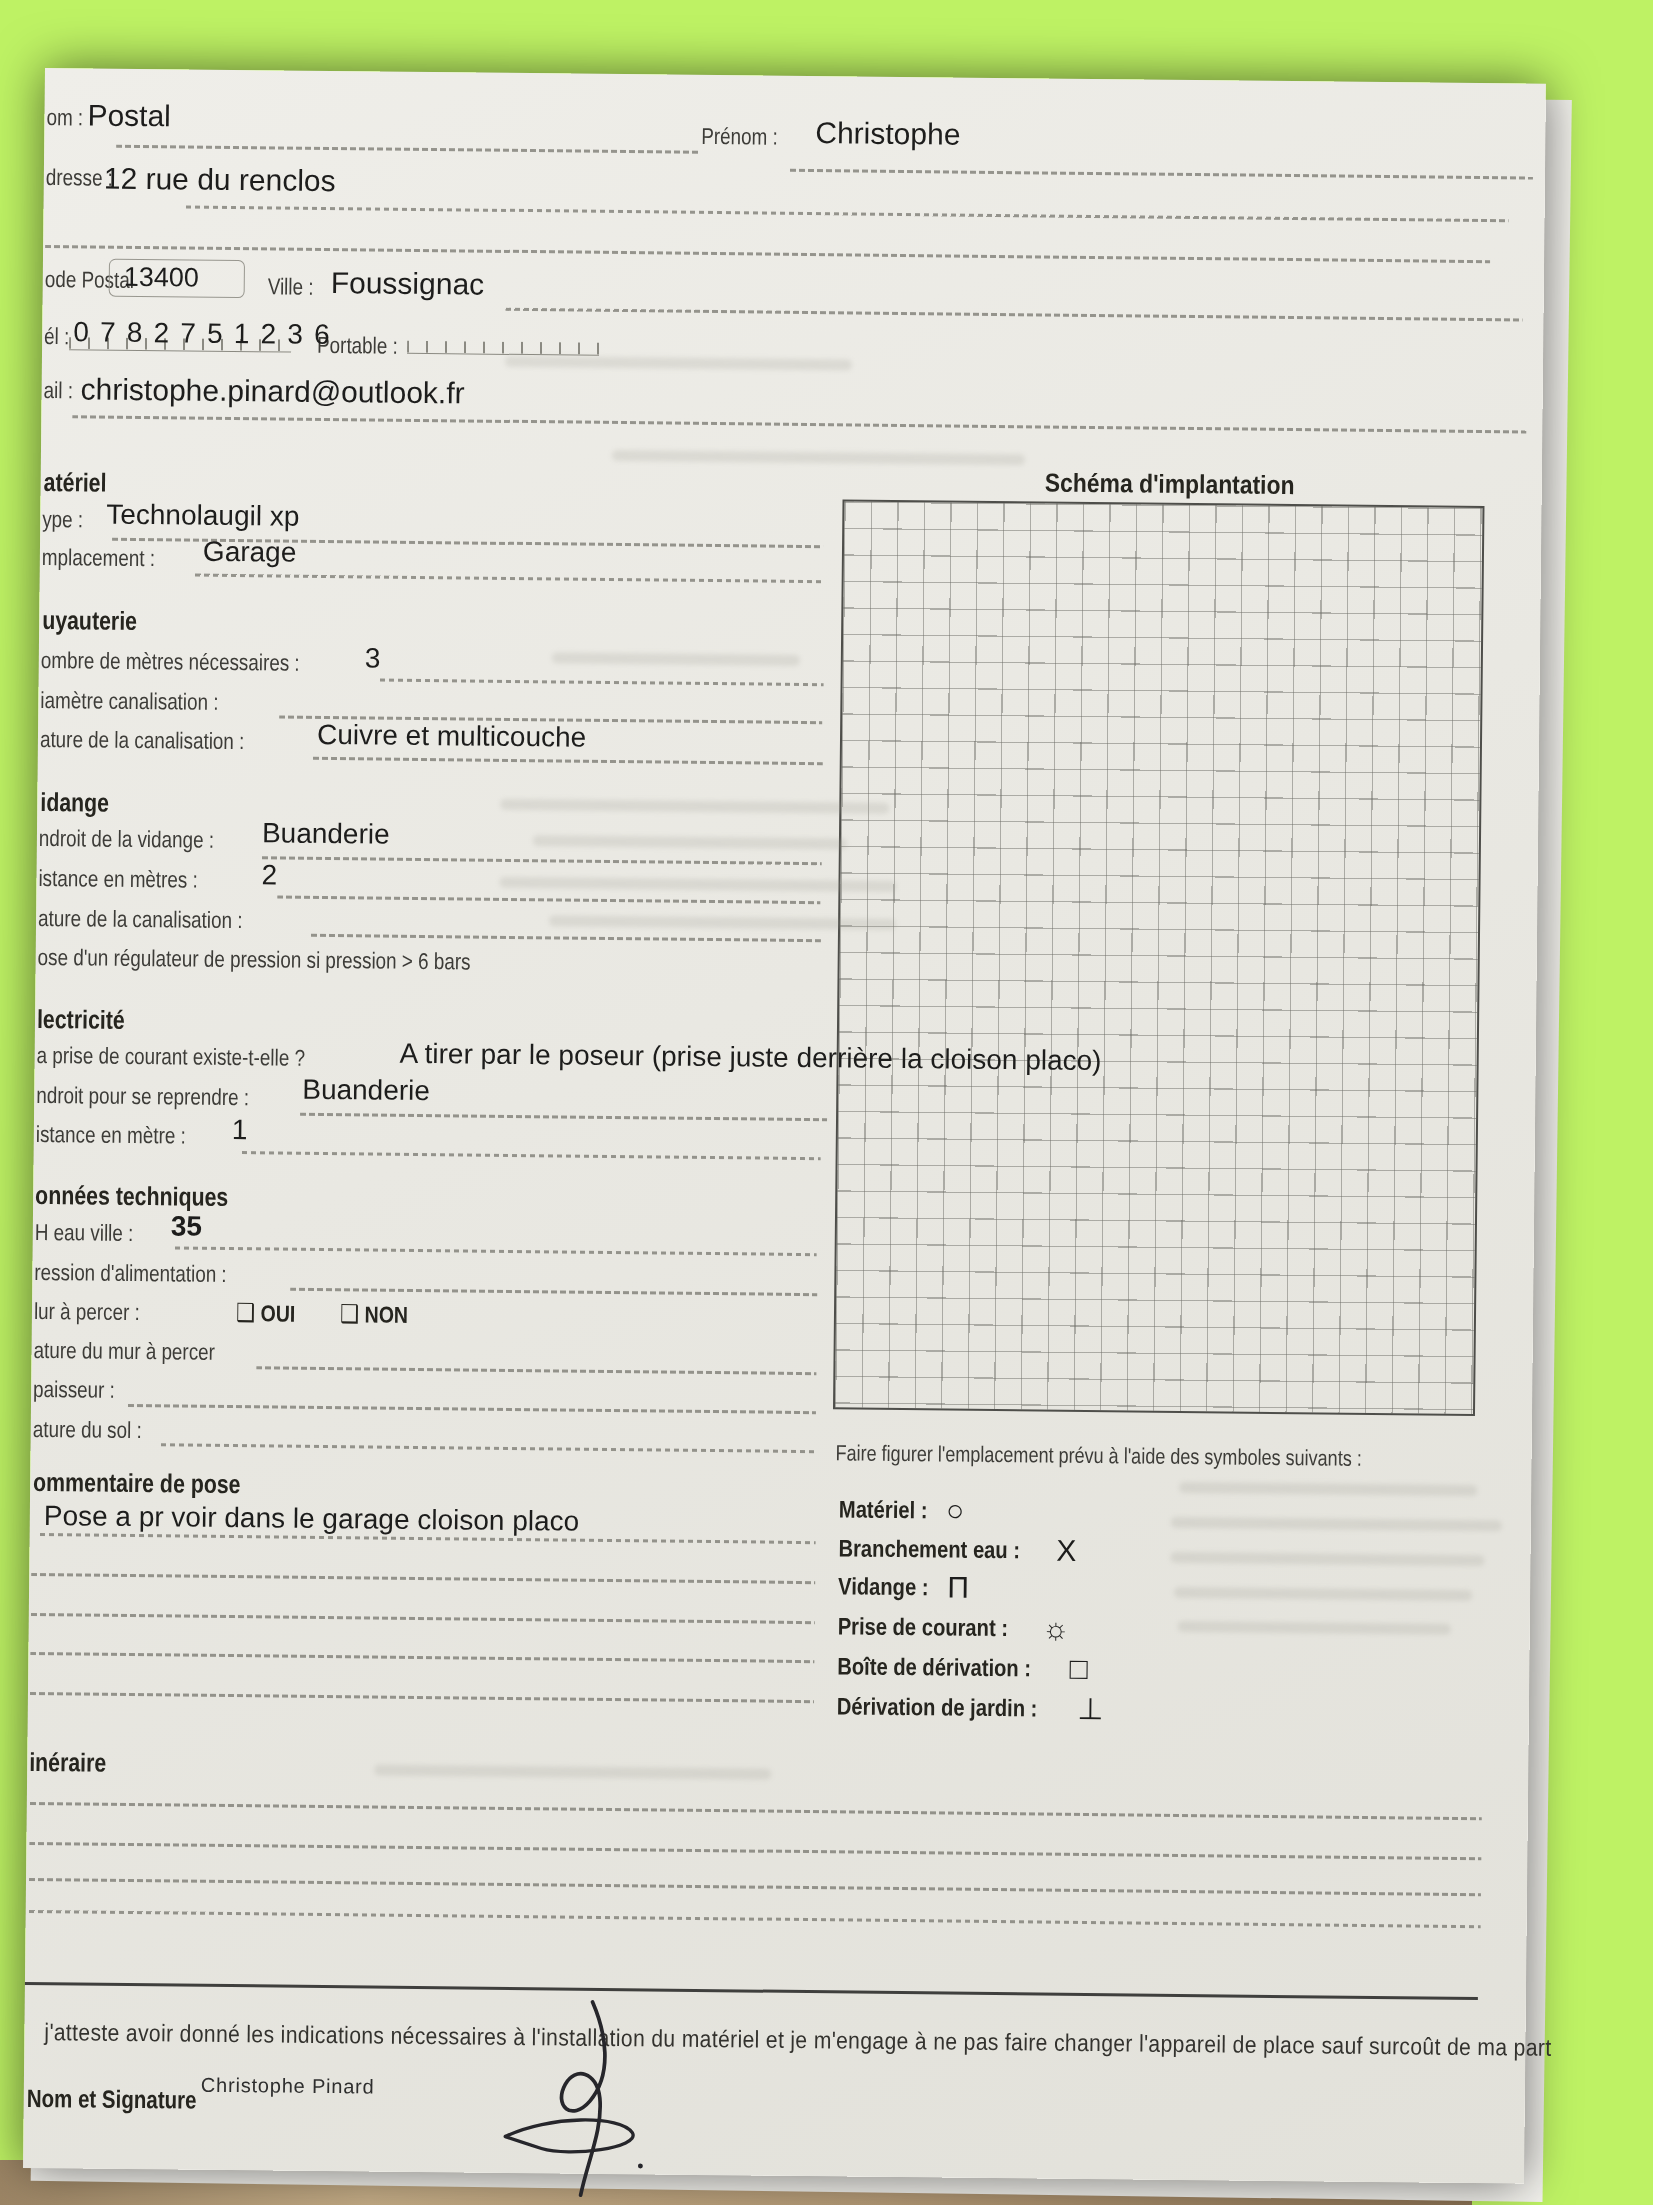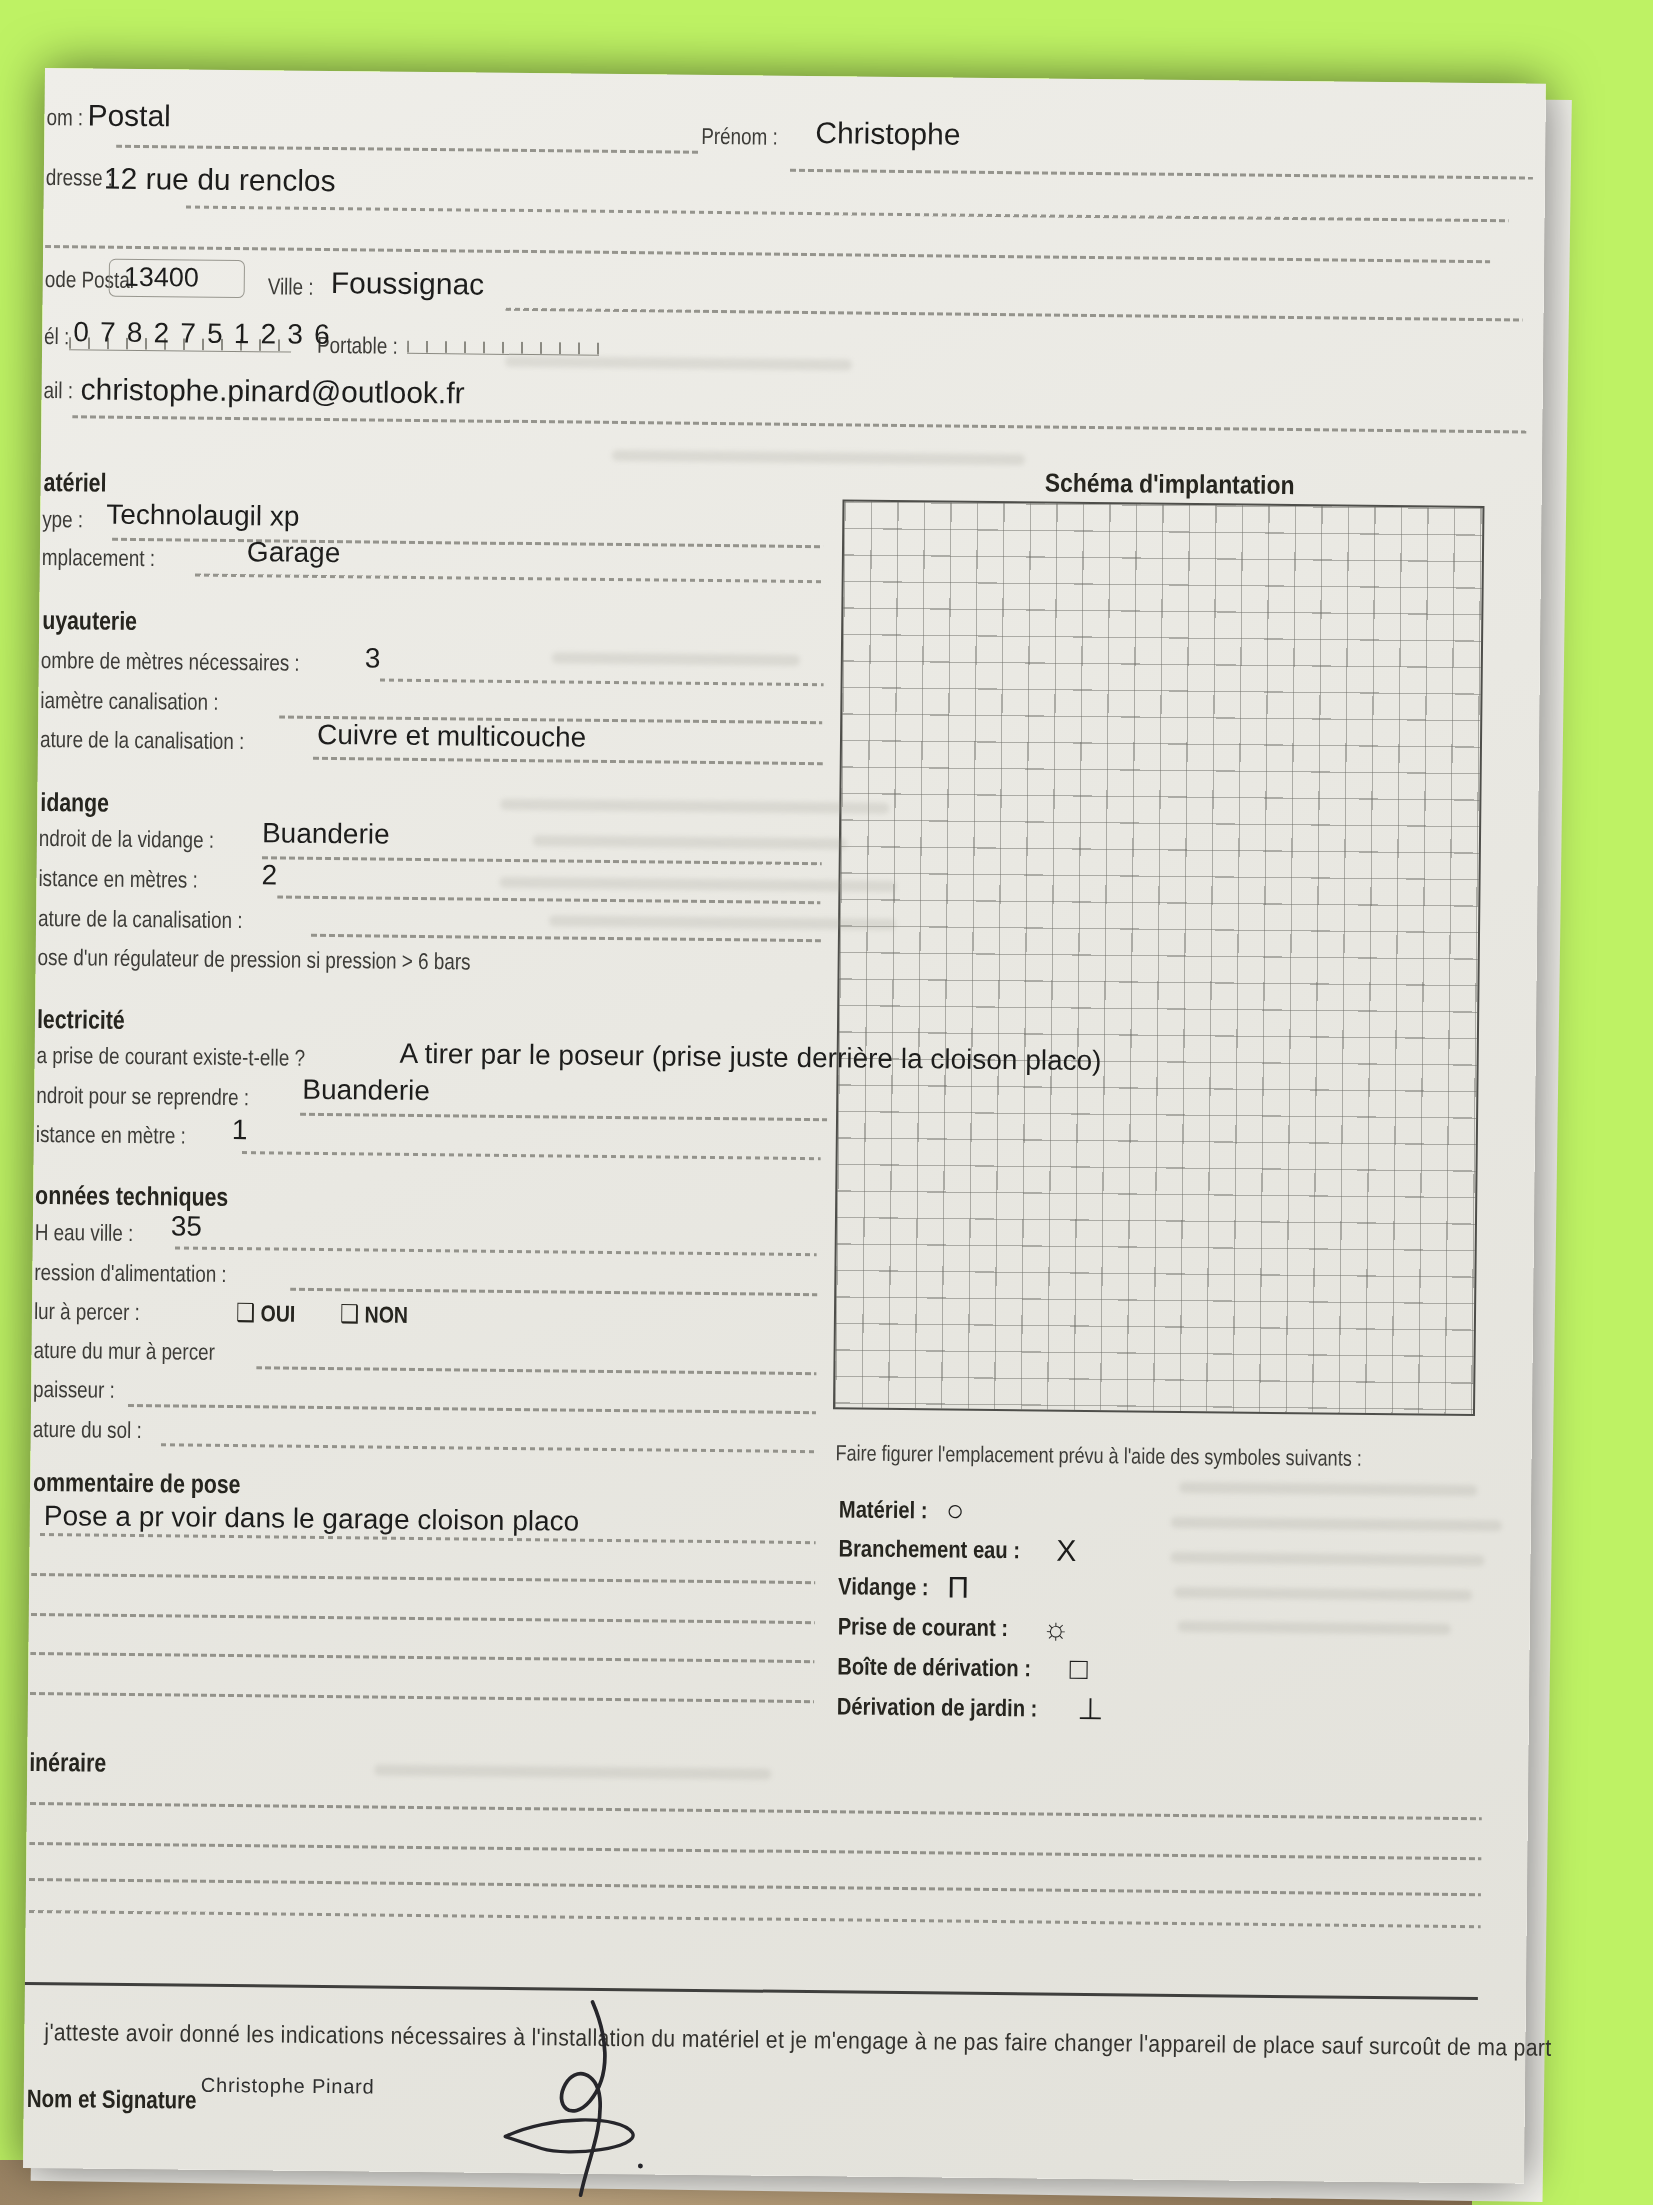--- a/index.html
+++ b/index.html
@@ -85,21 +85,21 @@
     <div class="dash" style="left:31px;top:347px;width:1454px;"></div>
 
     <div class="hdr-center" style="left:914px;top:389px;width:430px;">Schéma d'implantation</div>
     <div class="grid"></div>
 
     <div class="hdr" style="left:3.3px;top:399px;">atériel</div>
     <div class="lab" style="left:1.7px;top:438px;">ype :</div>
     <div class="val" style="left:66px;top:430px;">Technolaugil xp</div>
     <div class="dash" style="left:72px;top:469px;width:711px;"></div>
     <div class="lab" style="left:1.7px;top:476px;">mplacement :</div>
-    <div class="val" style="left:163px;top:466px;margin-left:44px;">Garage</div>
+    <div class="val" style="left:163px;top:466px;">Garage</div>
     <div class="dash" style="left:155px;top:504px;width:630px;"></div>
 
     <div class="hdr" style="left:3.3px;top:537px;">uyauterie</div>
     <div class="lab" style="left:1.7px;top:579px;">ombre de mètres nécessaires :</div>
     <div class="val" style="left:326px;top:571px;">3</div>
     <div class="dash" style="left:341px;top:607px;width:444px;"></div>
     <div class="lab" style="left:1.7px;top:619px;">iamètre canalisation :</div>
     <div class="dash" style="left:241px;top:645px;width:543px;"></div>
     <div class="lab" style="left:1.7px;top:658px;">ature de la canalisation :</div>
     <div class="val" style="left:279px;top:648px;">Cuivre et multicouche</div>
@@ -121,21 +121,21 @@
     <div class="val" style="left:365px;top:966px;">A tirer par le poseur (prise juste derrière la cloison placo)</div>
     <div class="lab" style="left:1.7px;top:1014px;">ndroit pour se reprendre :</div>
     <div class="val" style="left:268px;top:1003px;">Buanderie</div>
     <div class="dash" style="left:266px;top:1042px;width:527px;"></div>
     <div class="lab" style="left:1.7px;top:1053px;">istance en mètre :</div>
     <div class="val" style="left:198px;top:1044px;">1</div>
     <div class="dash" style="left:208px;top:1081px;width:579px;"></div>
 
     <div class="hdr" style="left:1.7px;top:1112px;">onnées techniques</div>
     <div class="lab" style="left:1.7px;top:1151px;">H eau ville :</div>
-    <div class="val" style="left:138px;top:1141px;">35</div>
+    <div class="val" style="left:138px;top:1141px;font-weight:bold;">35</div>
     <div class="dash" style="left:142px;top:1177px;width:642px;"></div>
     <div class="lab" style="left:1.7px;top:1191px;">ression d'alimentation :</div>
     <div class="dash" style="left:258px;top:1217px;width:527px;"></div>
     <div class="lab" style="left:1.7px;top:1230px;">lur à percer :</div>
     <div class="opt" style="left:204px;top:1228px;"><span class="cbx">❑</span><span>OUI</span></div>
     <div class="opt" style="left:308px;top:1228px;"><span class="cbx">❑</span><span>NON</span></div>
     <div class="lab" style="left:1.7px;top:1269px;">ature du mur à percer</div>
     <div class="dash" style="left:225px;top:1296px;width:560px;"></div>
     <div class="lab" style="left:1.7px;top:1308px;">paisseur :</div>
     <div class="dash" style="left:97px;top:1335px;width:688px;"></div>

